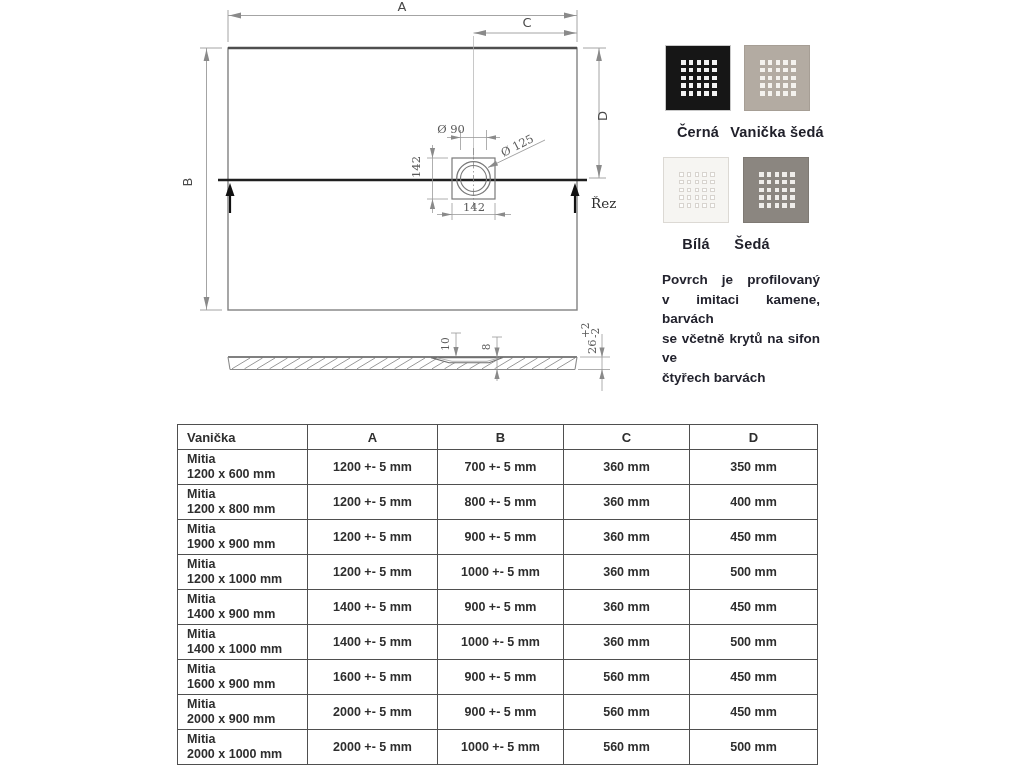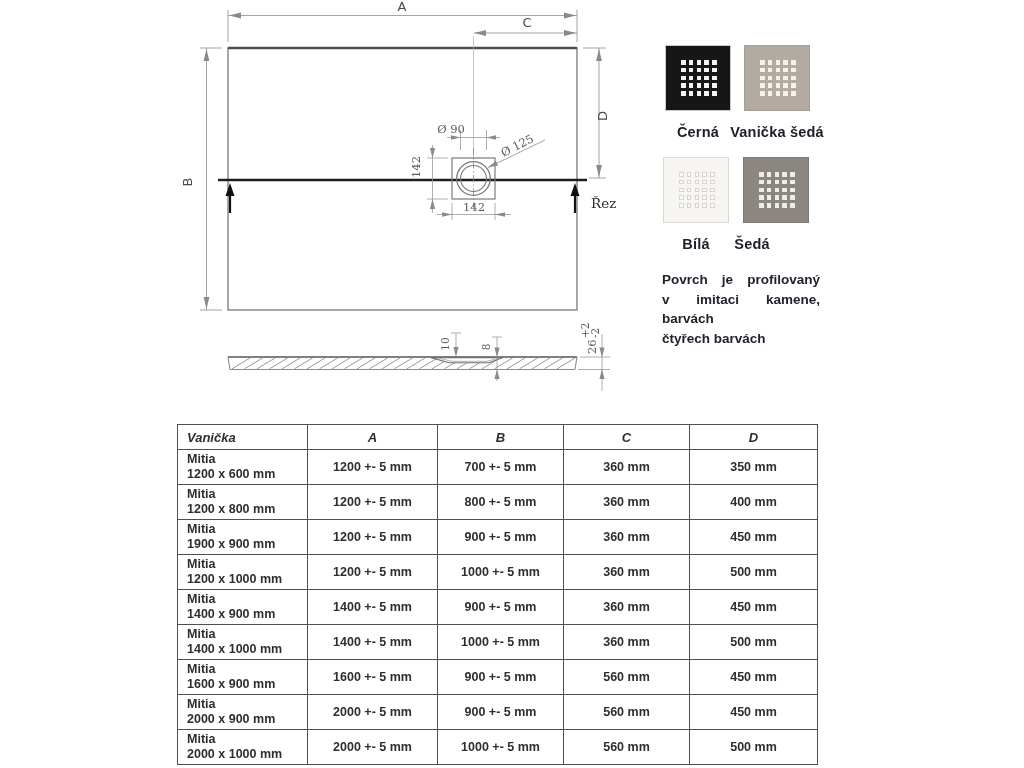--- a/index.html
+++ b/index.html
@@ -22,21 +22,21 @@
   
   #note{position:absolute;left:662px;top:270px;width:158px;color:#23232e;
         font-size:13.5px;font-weight:700;line-height:19.5px;}
   #note .jline{text-align:justify;text-align-last:justify;}
   #note .lline{text-align:left;}
   
   #spec-table{position:absolute;left:177px;top:424px;width:640px;border-collapse:collapse;
         color:#2e2e2e;font-size:12.5px;font-weight:700;
         border:1.5px solid #3d3d3d;table-layout:fixed;}
   #spec-table th,#spec-table td{border:1px solid #4f4f4f;padding:0;}
-  #spec-table th{height:24px;text-align:center;font-size:13px;font-style:italic;}
+  #spec-table th{height:24px;text-align:center;font-size:13px;}
   #spec-table th.name-col{text-align:left;padding-left:9px;}
   #spec-table td{height:34px;text-align:center;}
   #spec-table td.name-cell{text-align:left;padding-left:9px;line-height:15px;}
   #spec-table col.c0{width:130px;} #spec-table col.c1{width:130px;}
   #spec-table col.c2{width:126px;} #spec-table col.c3{width:126px;}
   #spec-table col.c4{width:128px;}
 </style>
 </head>
 <body>
 
@@ -313,20 +313,21 @@
       </div>
   </div>
   <div class="swatch-label" style="left:633px;top:124px;">Černá</div>
   <div class="swatch-label" style="left:712px;top:124px;">Vanička šedá</div>
   <div class="swatch-label" style="left:631px;top:236px;">Bílá</div>
   <div class="swatch-label" style="left:687px;top:236px;">Šedá</div>
 
   <div id="note">
     <div class="jline">Povrch je profilovaný</div>
     <div class="jline">v imitaci kamene, barvách</div>
+    <div class="jline">se včetně krytů na sifon ve</div>
     <div class="lline">čtyřech barvách</div>
   </div>
 
   <table id="spec-table">
     <colgroup>
         <col class="c0">
         <col class="c1">
         <col class="c2">
         <col class="c3">
         <col class="c4">

